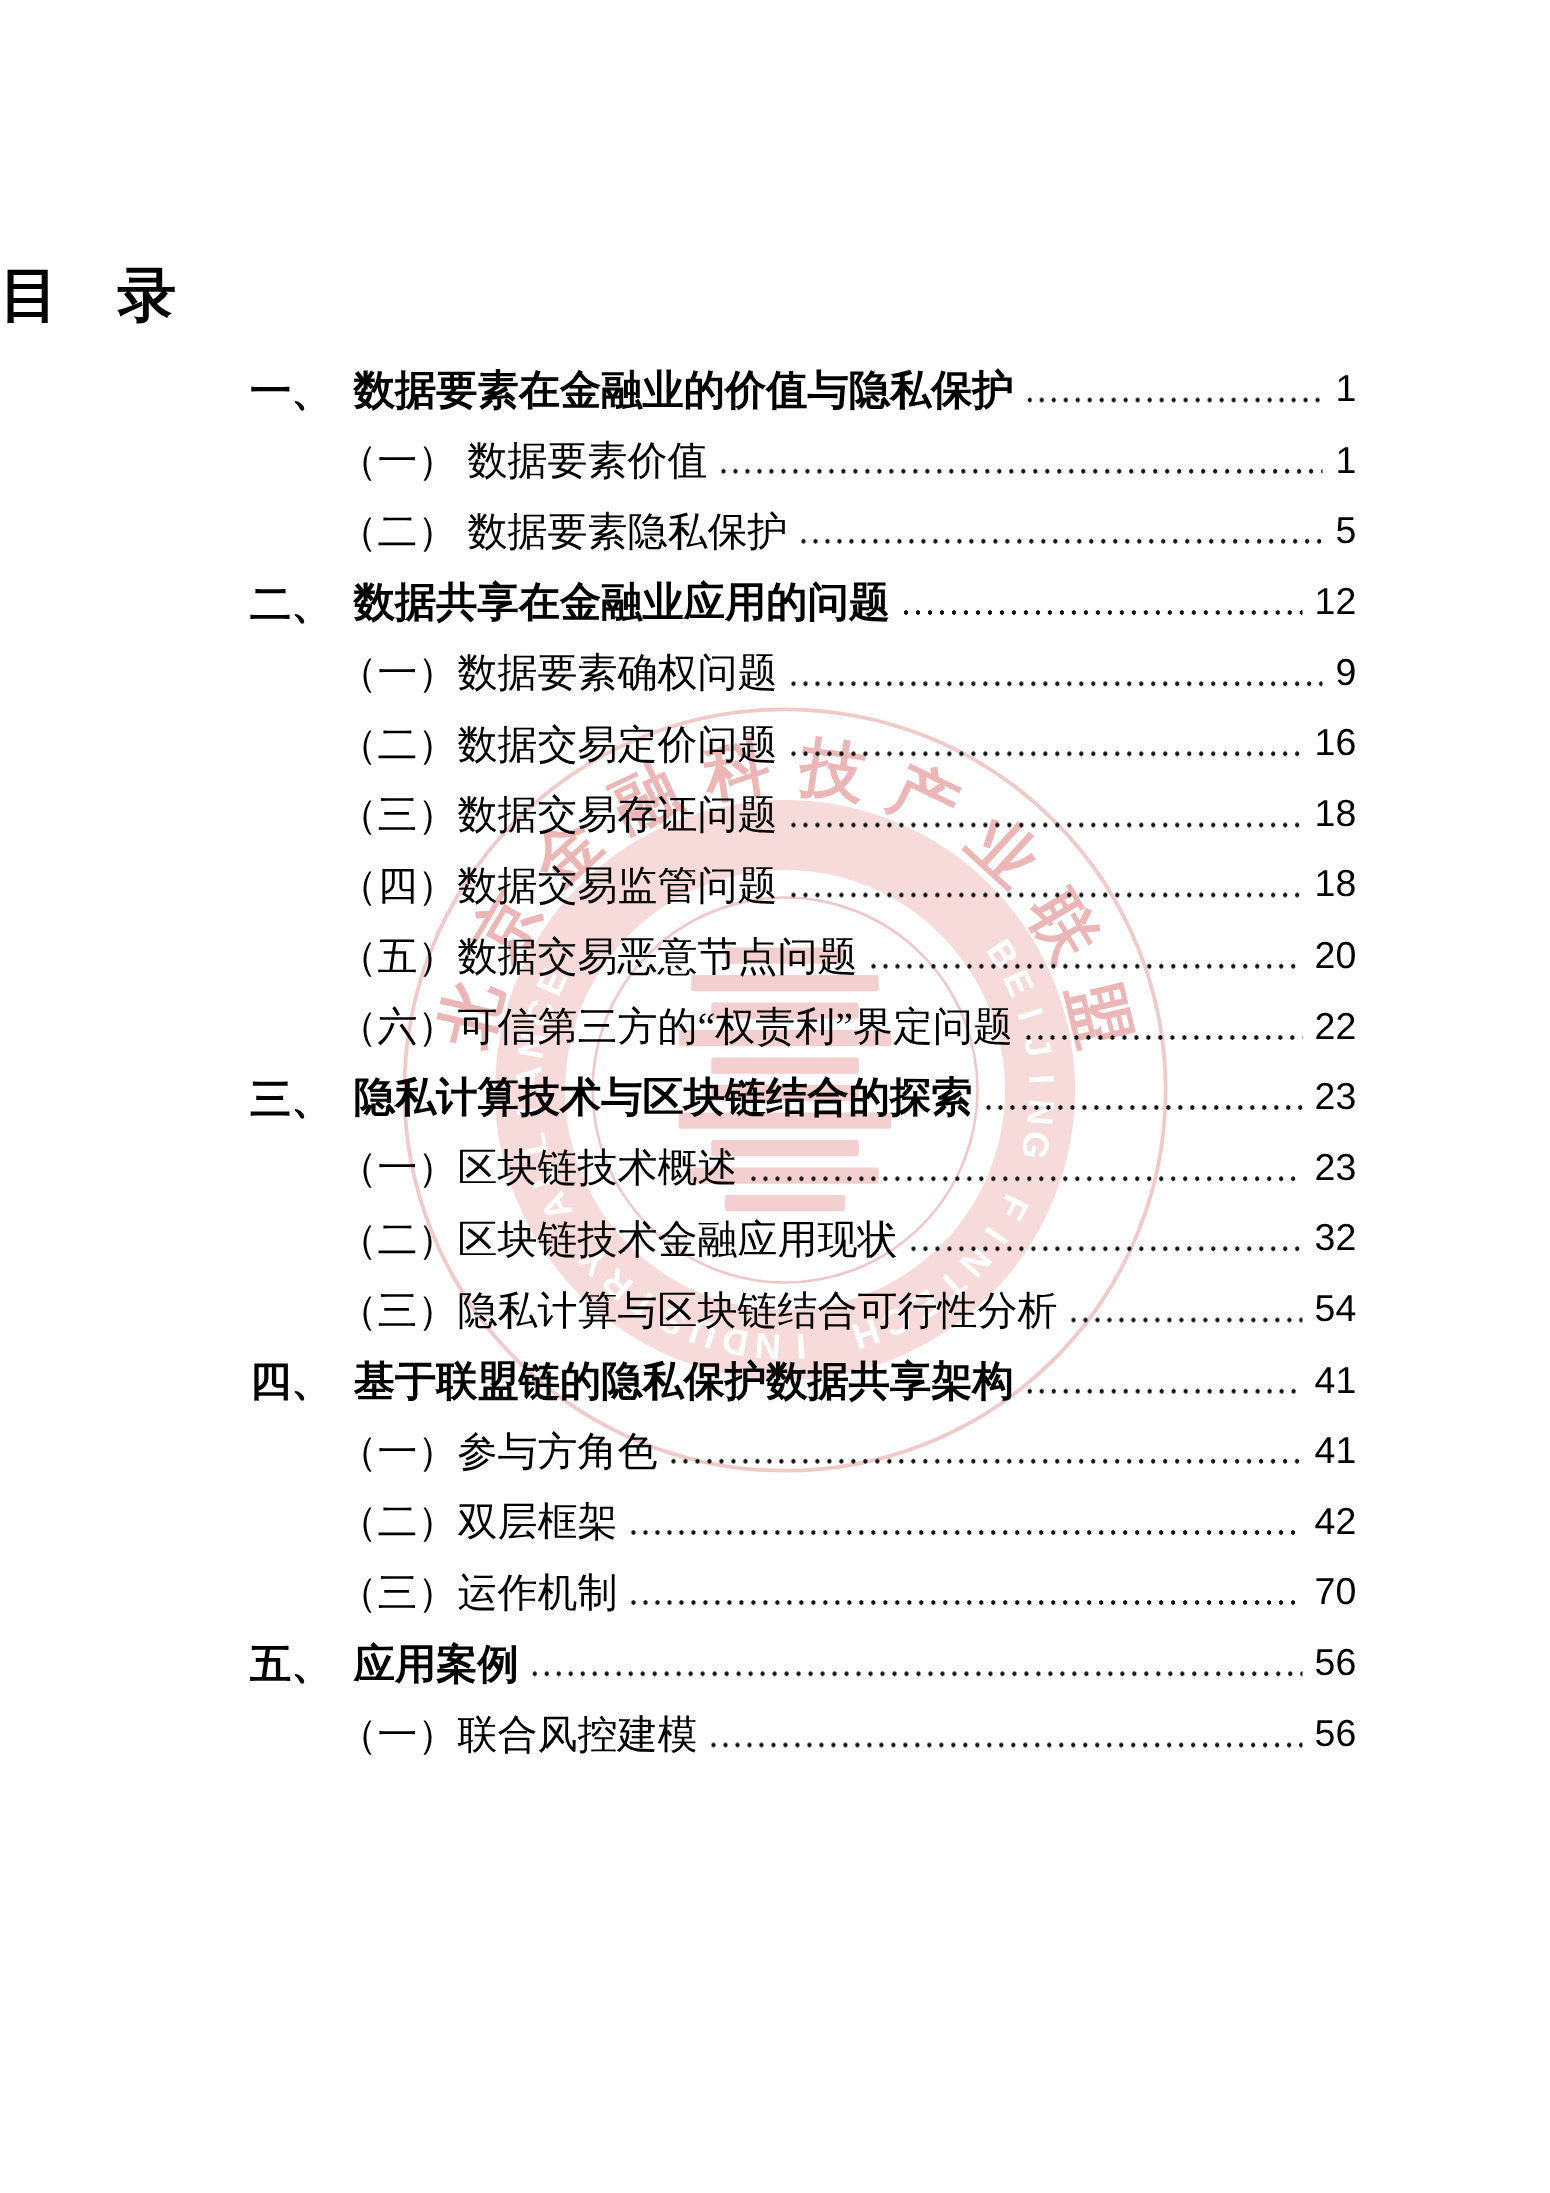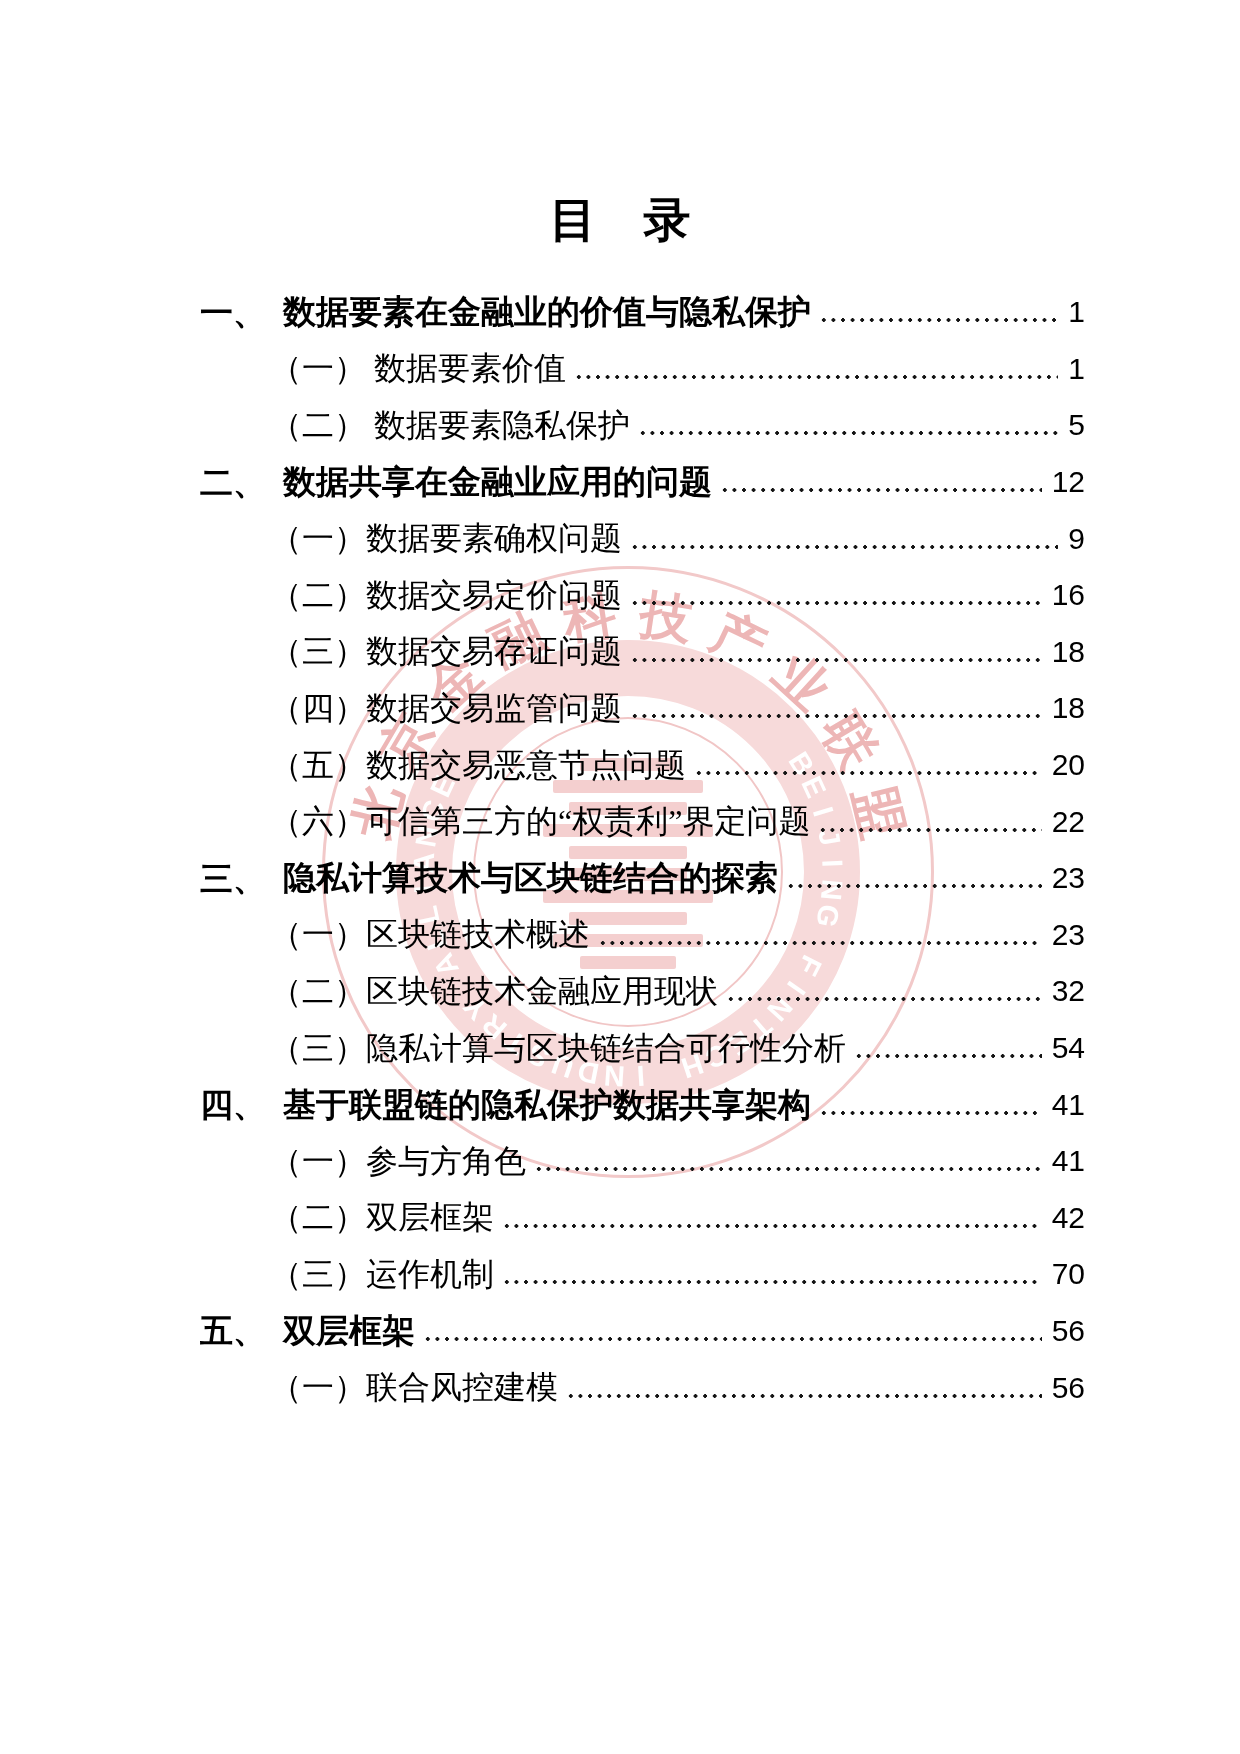--- a/index.html
+++ b/index.html
@@ -16,21 +16,21 @@
   .wm-ring-inner{position:absolute;left:50%;top:50%;width:306px;height:306px;transform:translate(-50%,-50%);
     border:2px solid #f1c6c6;border-radius:50%;}
   .wm-cn span{position:absolute;left:50%;top:50%;font-family:"Liberation Sans",sans-serif;font-weight:700;
     font-size:52px;color:#edb6b6;line-height:1;}
   .wm-en span{position:absolute;left:50%;top:50%;font-family:"Liberation Sans",sans-serif;font-weight:700;
     font-size:29px;color:#ffffff;line-height:1;}
   .wm-emblem{position:absolute;left:50%;top:50%;transform:translate(-50%,-54%);
     display:flex;flex-direction:column;align-items:center;gap:9px;}
   .wm-emblem .bar{height:13px;background:#f4cfcf;border-radius:2px;}
   
-  .page-title{position:absolute;top:192px;left:0;width:100%;text-align:center;z-index:1;
+  .page-title{position:absolute;top:208px;left:0;width:100%;z-index:1;
     font-family:"Liberation Sans",sans-serif;font-weight:700;font-size:47px;line-height:1.2;}
   
   .toc{position:absolute;left:200px;right:155px;top:284px;z-index:1;}
   .toc-row{display:flex;align-items:center;height:56.6px;}
   .toc-row .marker{flex:0 0 auto;line-height:1;}
   .toc-row.level1 .marker{width:83px;font-family:"Liberation Sans",sans-serif;font-weight:700;font-size:33px;}
   .toc-row.level2 .marker{width:70px;}
   .toc-row .label{flex:0 1 auto;white-space:nowrap;line-height:1.15;}
   .toc-row.level1 .label{font-family:"Liberation Sans",sans-serif;font-weight:700;font-size:33px;}
   .toc-row.level2 .label{font-family:"Liberation Serif",serif;font-weight:400;font-size:32px;}
@@ -211,21 +211,21 @@
     <span class="pagenum">42</span>
   </div>
     <div class="toc-row level2">
     <span class="marker"></span>
     <span class="label">（三）运作机制</span>
     <span class="leader"></span>
     <span class="pagenum">70</span>
   </div>
     <div class="toc-row level1">
     <span class="marker">五、</span>
-    <span class="label">双层框架</span>
+    <span class="label">应用案例</span>
     <span class="leader"></span>
     <span class="pagenum">56</span>
   </div>
     <div class="toc-row level2">
     <span class="marker"></span>
     <span class="label">（一）联合风控建模</span>
     <span class="leader"></span>
     <span class="pagenum">56</span>
   </div>
   </div>

